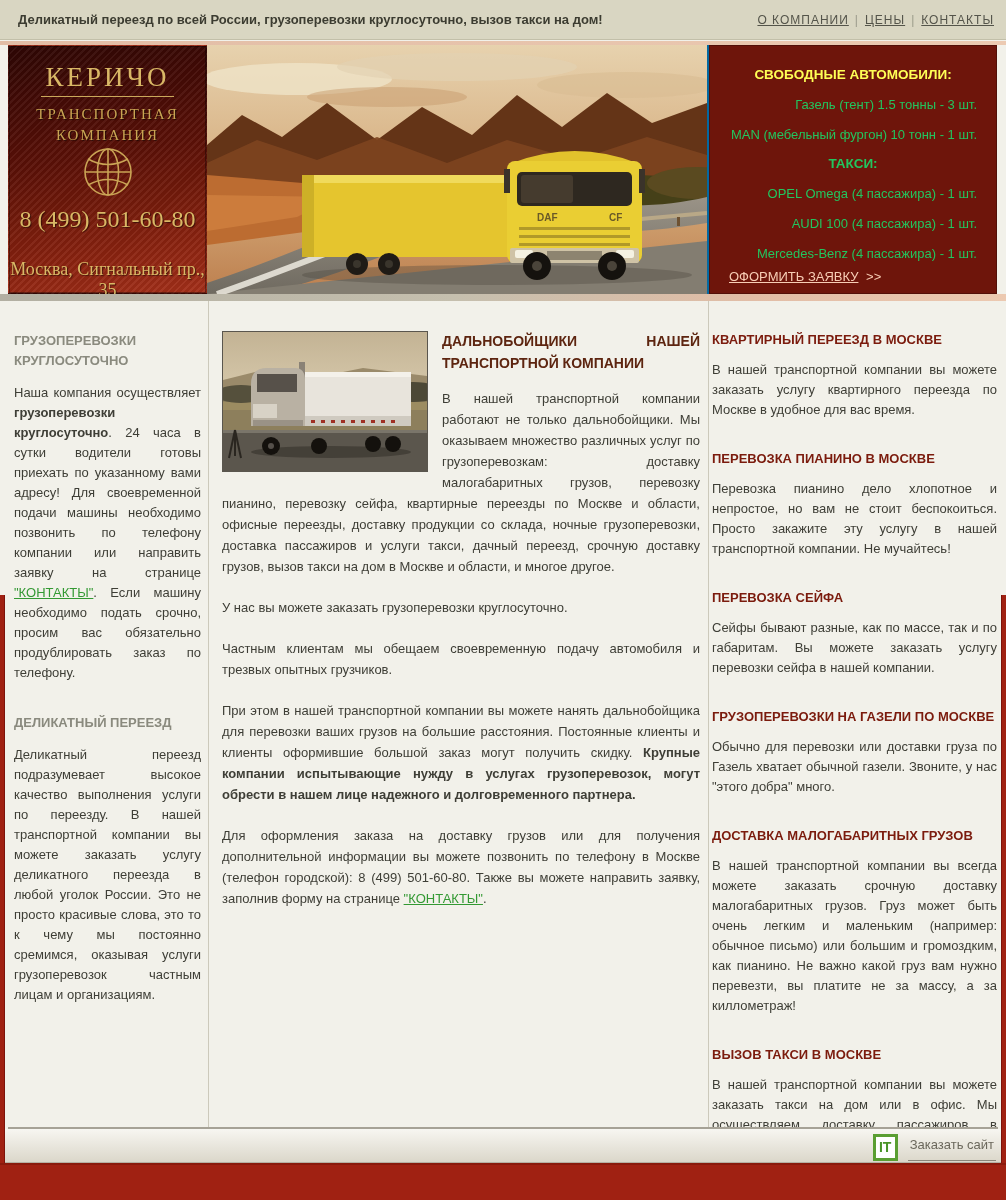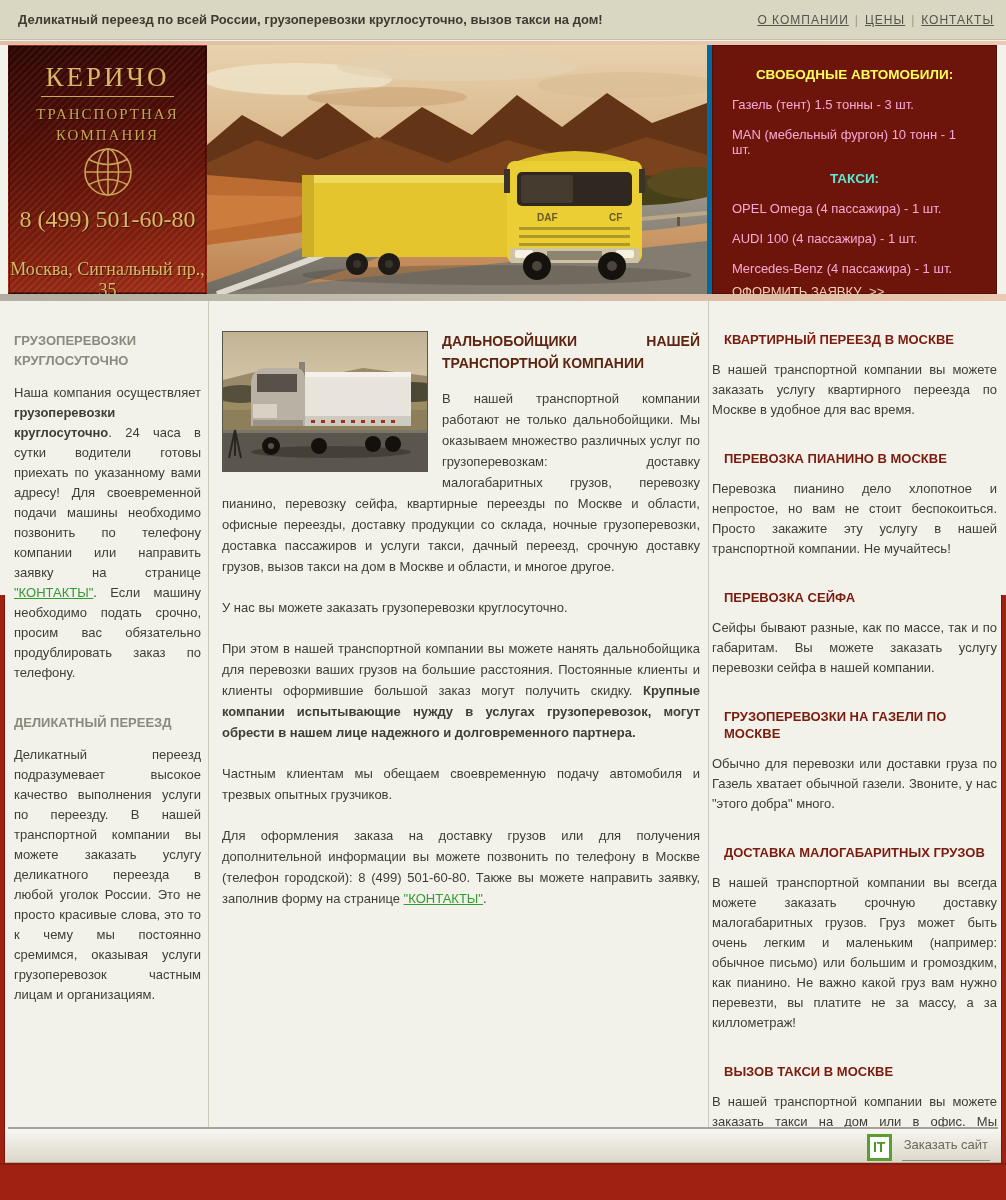--- a/index.html
+++ b/index.html
@@ -22,24 +22,24 @@
     border:1px solid #23504d00; box-shadow: inset 0 0 0 1px rgba(0,0,0,0.35); }
   .company { position:absolute; top:16px; left:0; width:100%; }
   .company span { display:inline-block; font-family:"Liberation Serif", serif; font-size:27px; letter-spacing:3px; color:#d9b866; border-bottom:1px solid #caa85a; padding:0 4px 3px; }
   .subtitle { position:absolute; top:58px; left:0; width:100%; font-family:"Liberation Serif", serif; font-size:15px; letter-spacing:2px; color:#c9a553; line-height:21px; text-shadow:1px 1px 1px rgba(0,0,0,0.6); }
   .globe-wrap { position:absolute; top:100px; left:0; width:100%; }
   .phone { position:absolute; top:160px; left:0; width:100%; font-family:"Liberation Serif", serif; font-size:24px; color:#d9b866; text-shadow:1px 1px 1px rgba(0,0,0,0.5); }
   .address { position:absolute; top:213px; left:0; width:100%; font-family:"Liberation Serif", serif; font-size:18px; color:#d9b866; text-shadow:1px 1px 1px rgba(0,0,0,0.5); }
 
   .photo { position:absolute; left:207px; top:45px; width:539px; height:249px; }
 
-  .fleet { position:absolute; left:707px; top:45px; width:290px; height:249px; background:#6e150b; border-left:5px solid #0369a1; padding:10px 20px 0; box-shadow: inset 0 0 0 1px rgba(0,0,0,0.25); }
+  .fleet { position:absolute; left:707px; top:45px; width:290px; height:249px; background:#6e150b; border-left:2px solid #0369a1; padding:10px 20px 0; box-shadow: inset 0 0 0 1px rgba(0,0,0,0.25); }
   .fleet-title { color:#ffff55; font-weight:bold; font-size:13.5px; text-align:center; margin-top:12px; }
-  .fleet-item { color:#f9a8d4; font-size:13px; margin-top:15px; }
-  .taxi-title { color:#5eead4; font-weight:bold; font-size:13.5px; text-align:center; margin-top:14px; }
+  .fleet-item { color:#22c55e; font-size:13px; margin-top:15px;text-align:right; }
+  .taxi-title { color:#22c55e; font-weight:bold; font-size:13.5px; text-align:center; margin-top:14px; }
   .order-row { margin-top:8px; font-size:13px; color:#f8cdb5; }
   .order-row a { color:#f8cdb5; text-decoration:underline; }
   .order-row .arrows { text-decoration:none; margin-left:4px; }
 
   .header-divider { position:absolute; left:0; top:294px; width:1006px; height:7px; background:linear-gradient(90deg,#b2afa2 0%, #c5bfae 45%, #e2bda6 75%, #ecc9b1 100%); }
 
   
   .content { position:absolute; left:0; top:301px; width:1006px; height:724px; background:#f2f1ea; }
   .vsep { position:absolute; top:0; width:1px; height:826px; background:#ccc9bb; }
   .vsep.left { left:208px; } .vsep.right { left:708px; }
@@ -53,27 +53,27 @@
   .col-left p { text-align:justify; line-height:20px; }
   a.green { color:#339933; text-decoration:underline; }
   .b { font-weight:bold; }
 
   .col-main h1 { font-size:14px; color:#5d2510; line-height:22px; margin:29px 0 14px; text-align:justify; }
   .col-main p { text-align:justify; line-height:21px; margin-bottom:20px; }
   .figure { float:left; width:206px; margin:30px 14px 6px 0; }
   .figure .img-frame { width:206px; height:141px; border:1px solid #5a564e; background:#c3b394; }
   .figure .caption { margin-top:6px; font-size:12.5px; font-style:italic; color:#8e1414; line-height:19px; text-align:justify; }
 
-  .col-right h3 { font-size:13px; color:#7b1b0d; line-height:17px; margin:30px 12px 12px; }
+  .col-right h3 { font-size:13px; color:#7b1b0d; line-height:17px; margin:30px 0 12px; }
   .col-right p { text-align:justify; line-height:20px; }
 
   
   .footer-line { position:absolute; left:8px; top:1127px; width:990px; height:2px; background:#a6a296; }
   .footer-bar { position:absolute; left:0; top:1129px; width:1006px; height:34px; background:linear-gradient(180deg,#f7f6f1,#dbd7ca); border-bottom:1px solid #b5b1a4; }
-  .order-site { position:absolute; right:16px; top:5px; display:flex; align-items:center; }
+  .order-site { position:absolute; right:10px; top:5px; display:flex; align-items:center; }
   .it-logo { width:25px; height:27px; background:#ffffff; border:3px solid #5a9e32; color:#4a9428; font-weight:bold; font-size:14px; text-align:center; line-height:21px; margin-right:10px; }
   .order-site-label { font-size:13px; color:#6b685c; border-bottom:1px solid #8a867a; padding:2px 2px 8px; }
 
   .edge { position:absolute; top:595px; width:5px; height:568px; background:#a02112; }
   .edge.l { left:0; border-right:1px solid #7d130a; } .edge.r { right:0; border-left:1px solid #7d130a; }
   .bottom-strip { position:absolute; left:0; top:1163px; width:1006px; height:37px; background:#a02112; border-top:2px solid #8a1a0c; }
 </style>
 </head>
 <body>
 
@@ -257,22 +257,22 @@
             <rect x="30" y="88" width="50" height="6" fill="#9a9286"></rect>
             <circle cx="48" cy="114" r="9" fill="#14110d"></circle>
               <circle cx="48" cy="114" r="3" fill="#55504a"></circle>
             <circle cx="96" cy="114" r="8" fill="#14110d"></circle>
           </svg>
         </div>
       </div>
       <h1>ДАЛЬНОБОЙЩИКИ НАШЕЙ ТРАНСПОРТНОЙ КОМПАНИИ</h1>
       <p>В нашей транспортной компании работают не только дальнобойщики. Мы оказываем множество различных услуг по грузоперевозкам: доставку малогабаритных грузов, перевозку пианино, перевозку сейфа, квартирные переезды по Москве и области, офисные переезды, доставку продукции со склада, ночные грузоперевозки, доставка пассажиров и услуги такси, дачный переезд, срочную доставку грузов, вызов такси на дом в Москве и области, и многое другое.</p>
       <p>У нас вы можете заказать грузоперевозки круглосуточно.</p>
+      <p>Частным клиентам мы обещаем своевременную подачу автомобиля и трезвых опытных грузчиков.</p>
       <p><span>При этом в нашей транспортной компании вы можете нанять дальнобойщика для перевозки ваших грузов на большие расстояния. Постоянные клиенты и клиенты оформившие большой заказ могут получить скидку. </span><span class="b">Крупные компании испытывающие нужду в услугах грузоперевозок, могут обрести в нашем лице надежного и долговременного партнера.</span></p>
-      <p>Частным клиентам мы обещаем своевременную подачу автомобиля и трезвых опытных грузчиков.</p>
       <p><span>Для оформления заказа на доставку грузов или для получения дополнительной информации вы можете позвонить по телефону в Москве (телефон городской): 8 (499) 501-60-80. Также вы можете направить заявку, заполнив форму на странице </span><a href="#" class="green">"КОНТАКТЫ"</a><span>.</span></p>
     </div>
 
     <div class="col col-right">
       <h3>КВАРТИРНЫЙ ПЕРЕЕЗД В МОСКВЕ</h3>
       <p>В нашей транспортной компании вы можете заказать услугу квартирного переезда по Москве в удобное для вас время.</p>
       <h3>ПЕРЕВОЗКА ПИАНИНО В МОСКВЕ</h3>
       <p>Перевозка пианино дело хлопотное и непростое, но вам не стоит беспокоиться. Просто закажите эту услугу в нашей транспортной компании. Не мучайтесь!</p>
       <h3>ПЕРЕВОЗКА СЕЙФА</h3>
       <p>Сейфы бывают разные, как по массе, так и по габаритам. Вы можете заказать услугу перевозки сейфа в нашей компании.</p>

